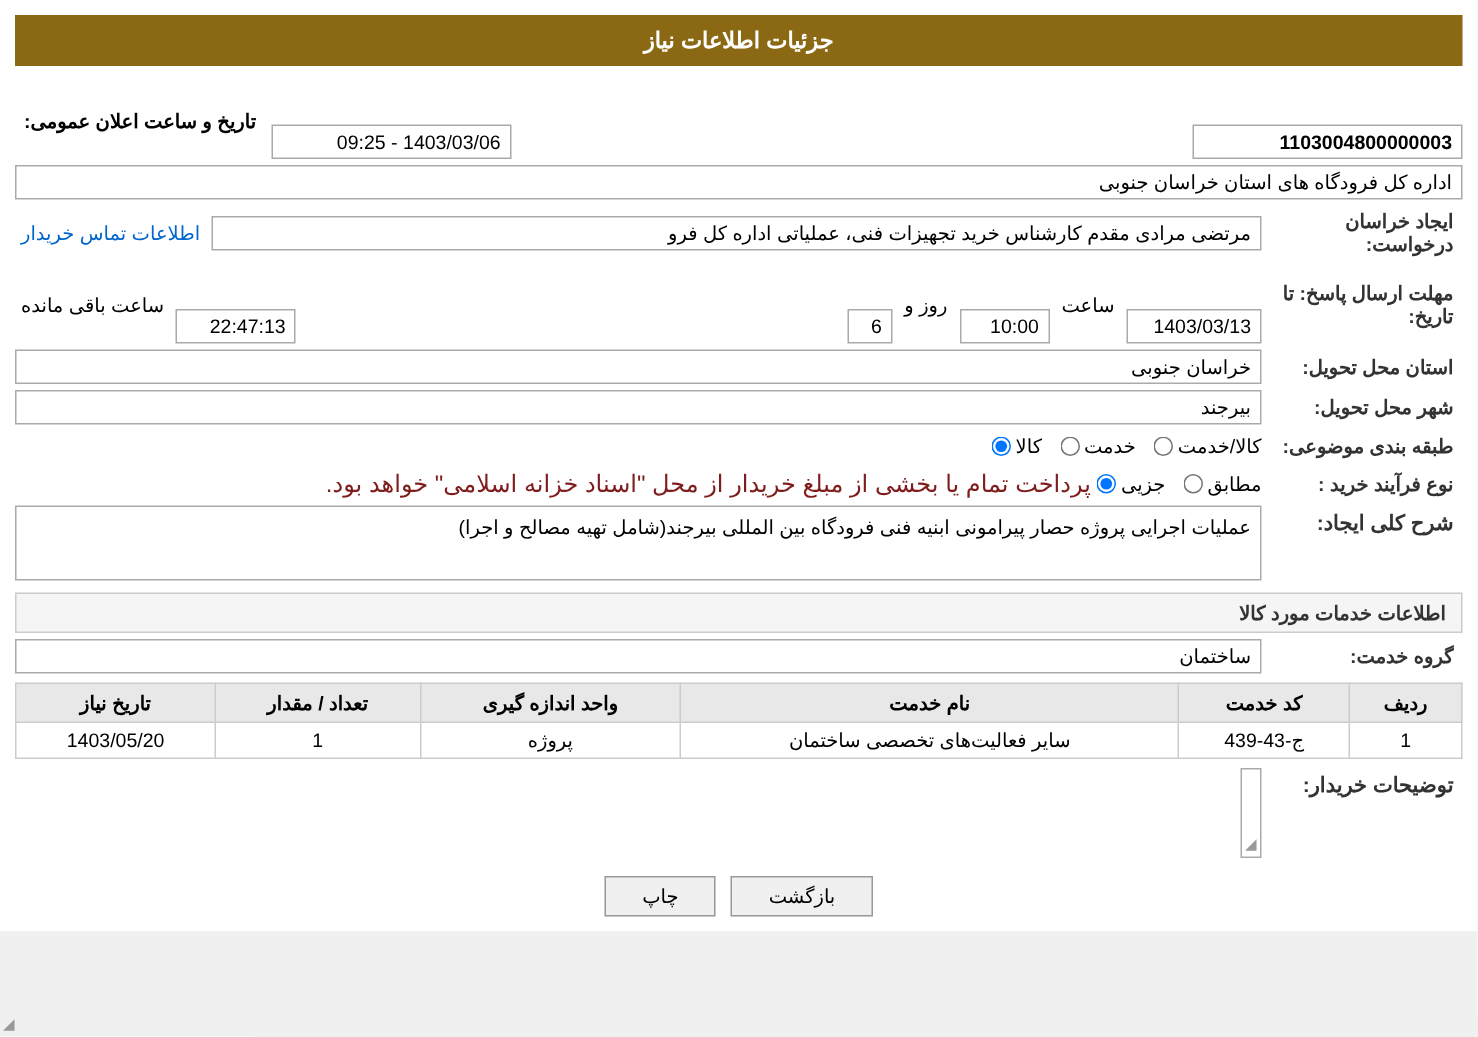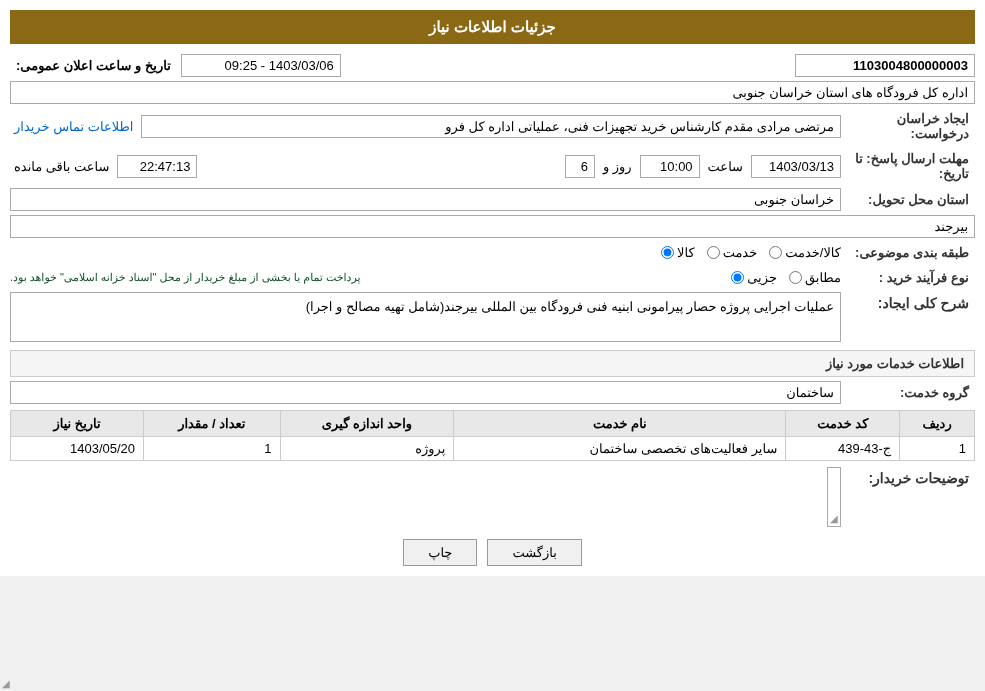--- a/index.html
+++ b/index.html
@@ -52,20 +52,21 @@
     .data-table th {
       background: #e8e8e8;
       border: 1px solid #ccc;
       padding: 5px 8px;
       text-align: center;
       font-weight: bold;
     }
     .data-table td {
       border: 1px solid #ccc;
       padding: 4px 8px;
+      text-align: center;
       margin-top: 16px;
     }
     .data-table tr:nth-child(even) td { background: #f9f9f9; }
     .notes-box {
       border: 1px solid #aaa;
       background: #fff;
       padding: 6px;
       min-height: 60px;
       text-align: right;
       direction: rtl;
@@ -99,20 +100,21 @@
       width: 130px;
       min-width: 130px;
       text-align: right;
       padding: 3px 6px 3px 0;
       border: none;
     }
     .small-box {
       border: 1px solid #aaa;
       padding: 3px 6px;
       background: #fff;
+      margin-top: 29px;
     }
     .wide-box {
       border: 1px solid #aaa;
       padding: 3px 6px;
       background: #fff;
       flex: 1;
     }
   </style>
 </head>
 <body>
@@ -149,20 +151,21 @@
     <span class="small-box" style="min-width:80px;">22:47:13</span>
     <span style="padding:0 4px;">ساعت باقی مانده</span>
   </div>
 
   <div style="display:flex; align-items:center; gap:4px; direction:rtl; margin-bottom:4px;">
     <span class="main-label">استان محل تحویل:</span>
     <span class="wide-box">خراسان جنوبی</span>
   </div>
 
   <div style="display:flex; align-items:center; gap:4px; direction:rtl; margin-bottom:4px;">
+    <span class="main-label">شهر محل تحویل:</span>
     <span class="wide-box">بیرجند</span>
   </div>
 
   <div style="display:flex; align-items:center; gap:4px; direction:rtl; margin-bottom:4px;">
     <span class="main-label">طبقه بندی موضوعی:</span>
     <div class="radio-group">
       <div class="radio-item">
         <span>کالا/خدمت</span>
         <input type="radio" name="category" style="">
       </div>
@@ -182,32 +185,32 @@
     <div class="radio-group">
       <div class="radio-item">
         <span>مطابق</span>
         <input type="radio" name="purchase" style="">
       </div>
       <div class="radio-item">
         <span>جزیی</span>
         <input type="radio" name="purchase" checked="" style="">
       </div>
     </div>
-    <span style="color:#14532d; font-size:11px; flex:1; text-align:left;">پرداخت تمام یا بخشی از مبلغ خریدار از محل "اسناد خزانه اسلامی" خواهد بود.</span>
+    <span style="color:#7f1d1d; font-size:16px; flex:1; text-align:right;">پرداخت تمام یا بخشی از مبلغ خریدار از محل "اسناد خزانه اسلامی" خواهد بود.</span>
   </div>
 
   <div style="display:flex; align-items:flex-start; gap:4px; direction:rtl; margin-bottom:6px;">
     <span class="main-label" style="font-weight:bold; font-size:14px;">شرح کلی ایجاد:</span>
     <div class="narration-box">
       <span>عملیات اجرایی پروژه حصار پیرامونی ابنیه فنی فرودگاه بین المللی بیرجند(شامل تهیه مصالح و اجرا)</span>
       <span class="resize-icon">◢</span>
     </div>
   </div>
 
-  <div class="section-title">اطلاعات خدمات مورد نیاز</div>
+  <div class="section-title">اطلاعات خدمات مورد کالا</div>
 
   <div style="display:flex; align-items:center; gap:4px; direction:rtl; margin-bottom:4px;">
     <span class="main-label">گروه خدمت:</span>
     <span class="wide-box">ساختمان</span>
   </div>
 
   <table class="data-table">
     <thead>
       <tr>
         <th>ردیف</th>

